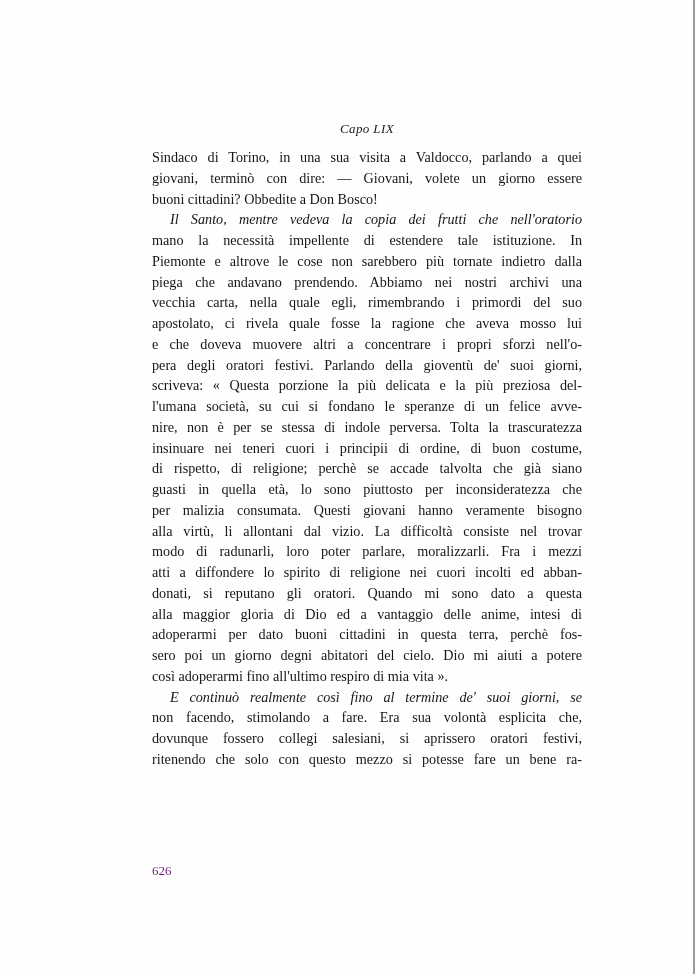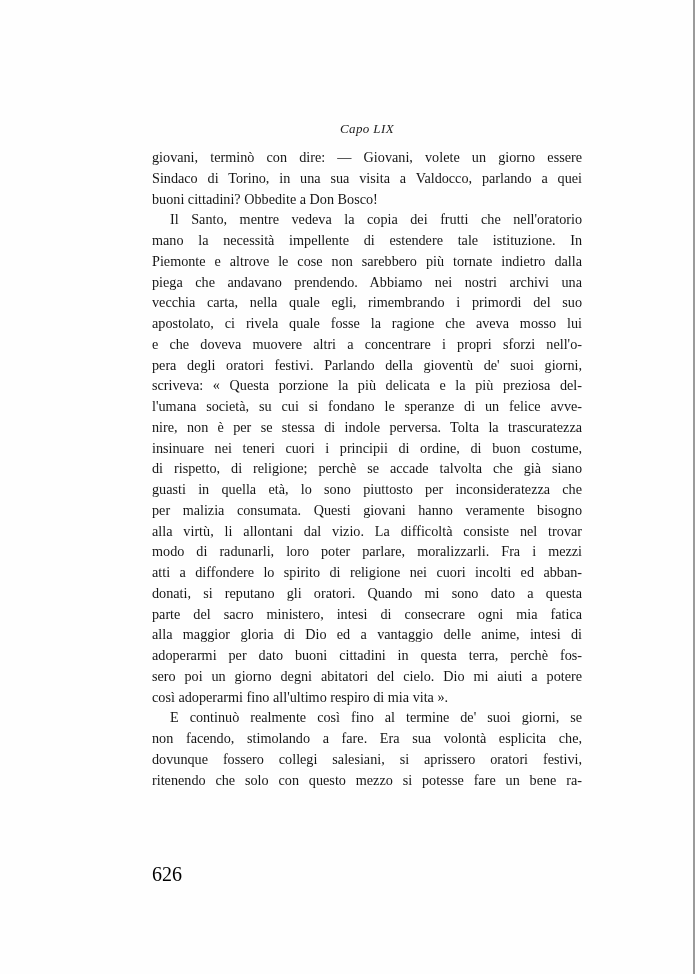--- a/index.html
+++ b/index.html
@@ -50,41 +50,42 @@
     text-align: justify;
     text-align-last: justify;
     height: 20.75px;
     white-space: normal;
   }
   .ln.last {
     text-align-last: left;
   }
   .ln.indent {
     text-indent: 18px;
+    font-style: italic;
   }
   .page-number {
     position: absolute;
     top: 863px;
     left: 152px;
-    font-size: 20px;
-    color: #000000;
+    font-size: 13px;
+    color: #701a75;
   }
 </style>
 </head>
 <body>
 
 <div class="scan-edge-right"></div>
 
 <div class="running-header">Capo LIX</div>
 
 <div class="text-block">
 
   <div class="paragraph">
+    <div class="ln">Sindaco di Torino, in una sua visita a Valdocco, parlando a quei</div>
     <div class="ln">giovani, terminò con dire: — Giovani, volete un giorno essere</div>
-    <div class="ln">Sindaco di Torino, in una sua visita a Valdocco, parlando a quei</div>
     <div class="ln last">buoni cittadini? Obbedite a Don Bosco!</div>
   </div>
 
   <div class="paragraph">
     <div class="ln indent">Il Santo, mentre vedeva la copia dei frutti che nell'oratorio</div>
     <div class="ln">mano la necessità impellente di estendere tale istituzione. In</div>
     <div class="ln">Piemonte e altrove le cose non sarebbero più tornate indietro dalla</div>
     <div class="ln">piega che andavano prendendo. Abbiamo nei nostri archivi una</div>
     <div class="ln">vecchia carta, nella quale egli, rimembrando i primordi del suo</div>
     <div class="ln">apostolato, ci rivela quale fosse la ragione che aveva mosso lui</div>
@@ -94,21 +95,20 @@
     <div class="ln">l'umana società, su cui si fondano le speranze di un felice avve-</div>
     <div class="ln">nire, non è per se stessa di indole perversa. Tolta la trascuratezza</div>
     <div class="ln">insinuare nei teneri cuori i principii di ordine, di buon costume,</div>
     <div class="ln">di rispetto, di religione; perchè se accade talvolta che già siano</div>
     <div class="ln">guasti in quella età, lo sono piuttosto per inconsideratezza che</div>
     <div class="ln">per malizia consumata. Questi giovani hanno veramente bisogno</div>
     <div class="ln">alla virtù, li allontani dal vizio. La difficoltà consiste nel trovar</div>
     <div class="ln">modo di radunarli, loro poter parlare, moralizzarli. Fra i mezzi</div>
     <div class="ln">atti a diffondere lo spirito di religione nei cuori incolti ed abban-</div>
     <div class="ln">donati, si reputano gli oratori. Quando mi sono dato a questa</div>
-    <div class="ln">parte del sacro ministero, intesi di consecrare ogni mia fatica</div>
     <div class="ln">alla maggior gloria di Dio ed a vantaggio delle anime, intesi di</div>
     <div class="ln">adoperarmi per dato buoni cittadini in questa terra, perchè fos-</div>
     <div class="ln">sero poi un giorno degni abitatori del cielo. Dio mi aiuti a potere</div>
     <div class="ln last">così adoperarmi fino all'ultimo respiro di mia vita ».</div>
   </div>
 
   <div class="paragraph">
     <div class="ln indent">E continuò realmente così fino al termine de' suoi giorni, se</div>
     <div class="ln">non facendo, stimolando a fare. Era sua volontà esplicita che,</div>
     <div class="ln">dovunque fossero collegi salesiani, si aprissero oratori festivi,</div>

